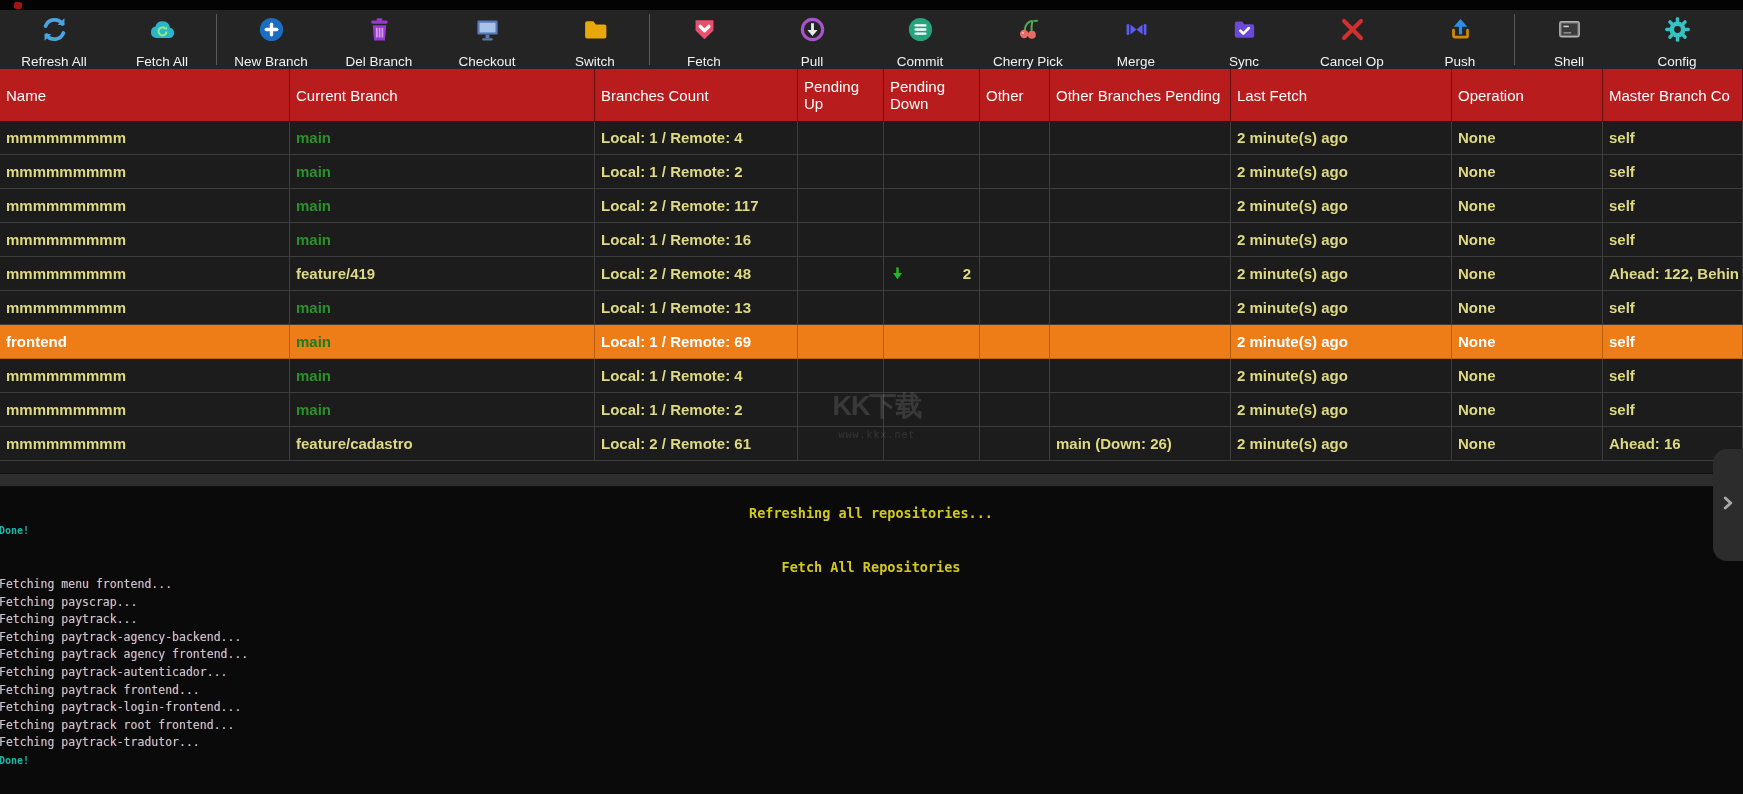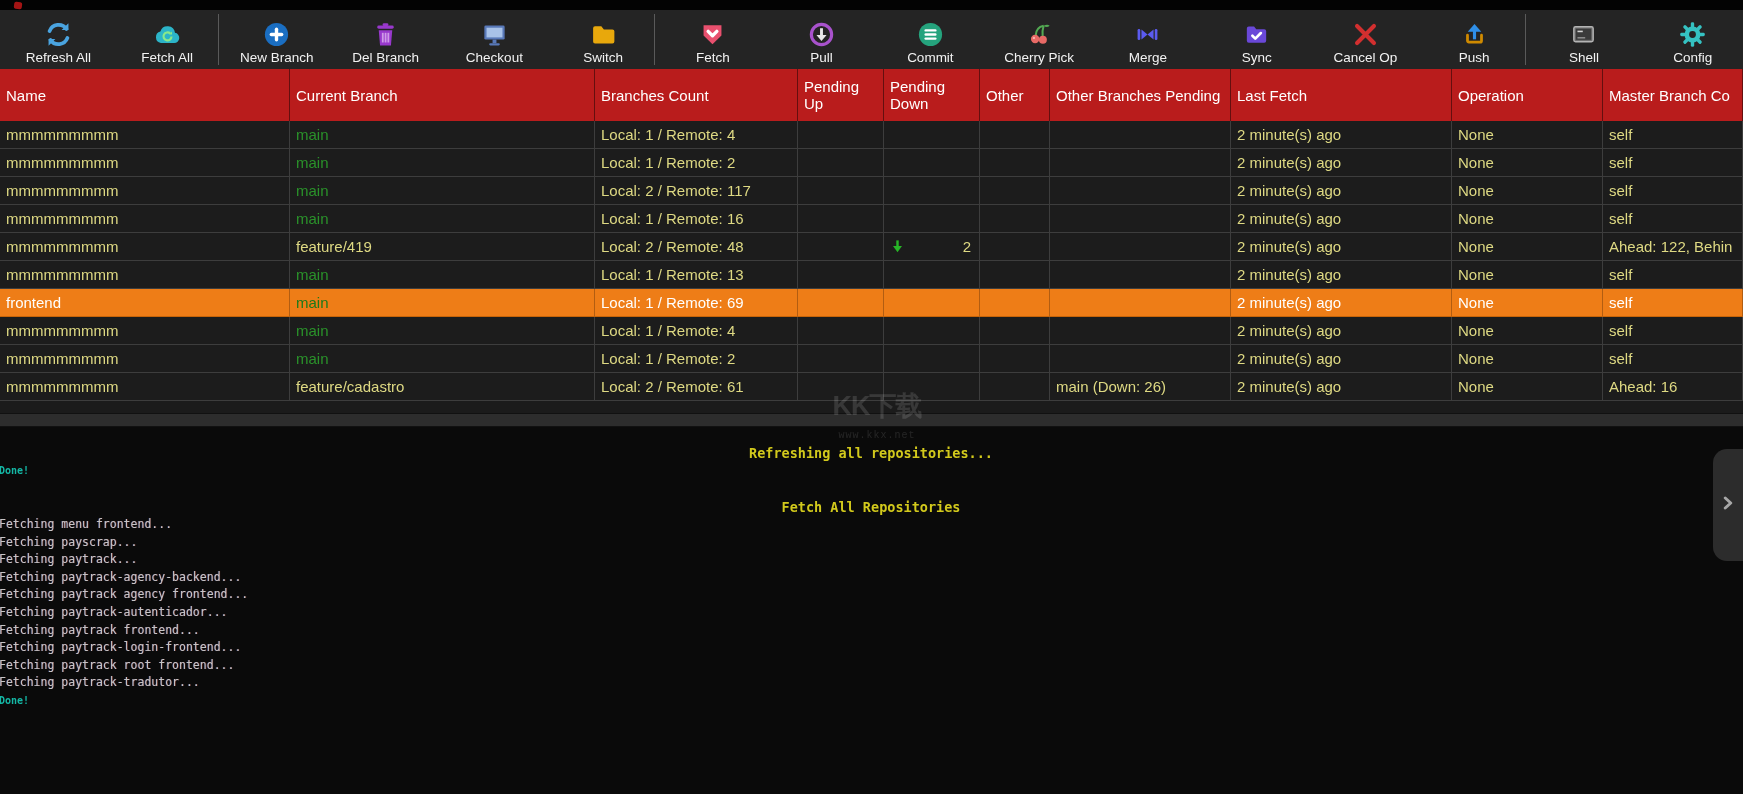--- a/index.html
+++ b/index.html
@@ -2,29 +2,29 @@
 <html><head>
 <meta charset="utf-8">
 <style>
   html,body{margin:0;padding:0;background:#0a0a0a;width:1743px;height:794px;overflow:hidden;
             font-family:"Liberation Sans", sans-serif;-webkit-font-smoothing:antialiased;position:relative;}
   
   .titlebar{height:10px;background:#030303;position:relative;}
   .win-mark{position:absolute;left:14px;top:2px;width:8px;height:7px;background:#c01818;border-radius:2px;transform:rotate(8deg);opacity:.85;}
   
   .toolbar{height:59px;background:#242424;display:flex;align-items:stretch;}
-  .tb-item{width:108px;display:flex;flex-direction:column;align-items:center;justify-content:center;padding-top:5px;cursor:pointer;padding-left:8px;}
+  .tb-item{width:108px;display:flex;flex-direction:column;align-items:center;justify-content:space-between;padding-top:5px;cursor:pointer;}
   .tb-item svg{width:29px;height:29px;display:block;}
   .tb-label{color:#f2f2f2;font-size:13.5px;margin-top:1px;white-space:nowrap;}
   .tb-sep{width:1px;background:#5a5a5a;margin:4px 0;}
   
   .grid-row{display:grid;grid-template-columns:290px 305px 203px 86px 96px 70px 181px 221px 151px 140px;}
   .thead{background:#b91c1c;height:52px;}
   .th{color:#ffffff;font-size:15px;display:flex;align-items:center;padding:2px 6px;border-right:1px solid rgba(0,0,0,0.45);line-height:17px;cursor:pointer;}
-  .trow{height:28px;background:#1c1c1c;}
+  .trow{height:34px;background:#1c1c1c;font-weight:bold;}
   .td{border-right:1px solid #3d3d3d;border-bottom:1px solid #3d3d3d;display:flex;align-items:center;padding:0 6px;font-size:15px;white-space:nowrap;overflow:hidden;color:#ded983;}
   .branch-green{color:#2a922a;}
   .branch-feat{color:#ded983;}
   .pd-cell{justify-content:space-between;padding-right:8px;}
   .sel .td{background:#ee7d17;color:#ffffff;border-right-color:rgba(0,0,0,0.25);border-bottom-color:#c76408;}
   .sel .branch-green{color:#1b7a1b;}
   .below-table{height:12px;background:#1b1b1b;}
   .splitter{height:12px;background:#2d2d2d;border-top:1px solid #111;border-bottom:1px solid #111;}
   
   .console{background:#0a0a0a;height:350px;padding:17px 0 0 2px;font-family:"DejaVu Sans Mono", monospace;}

